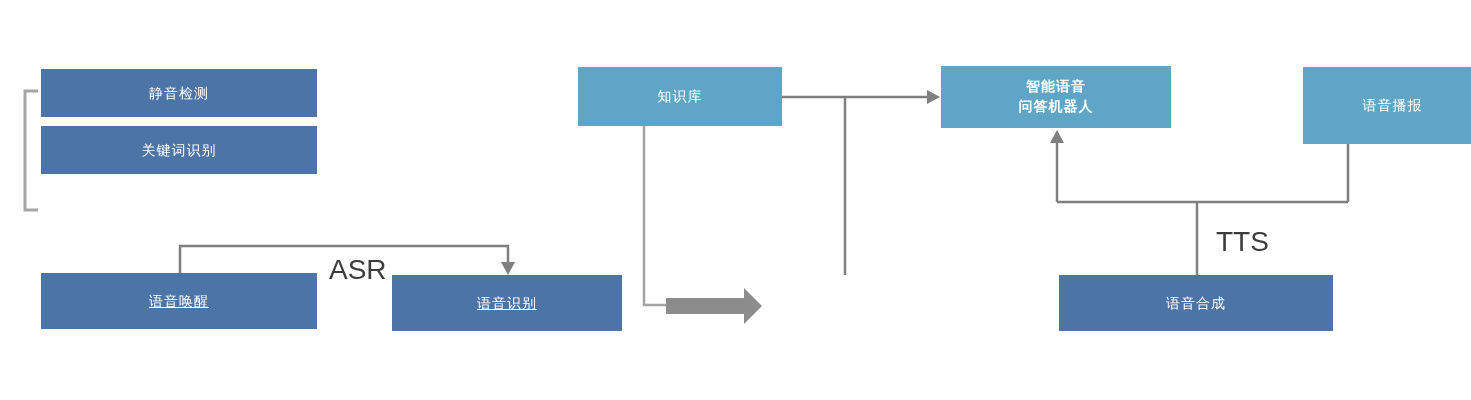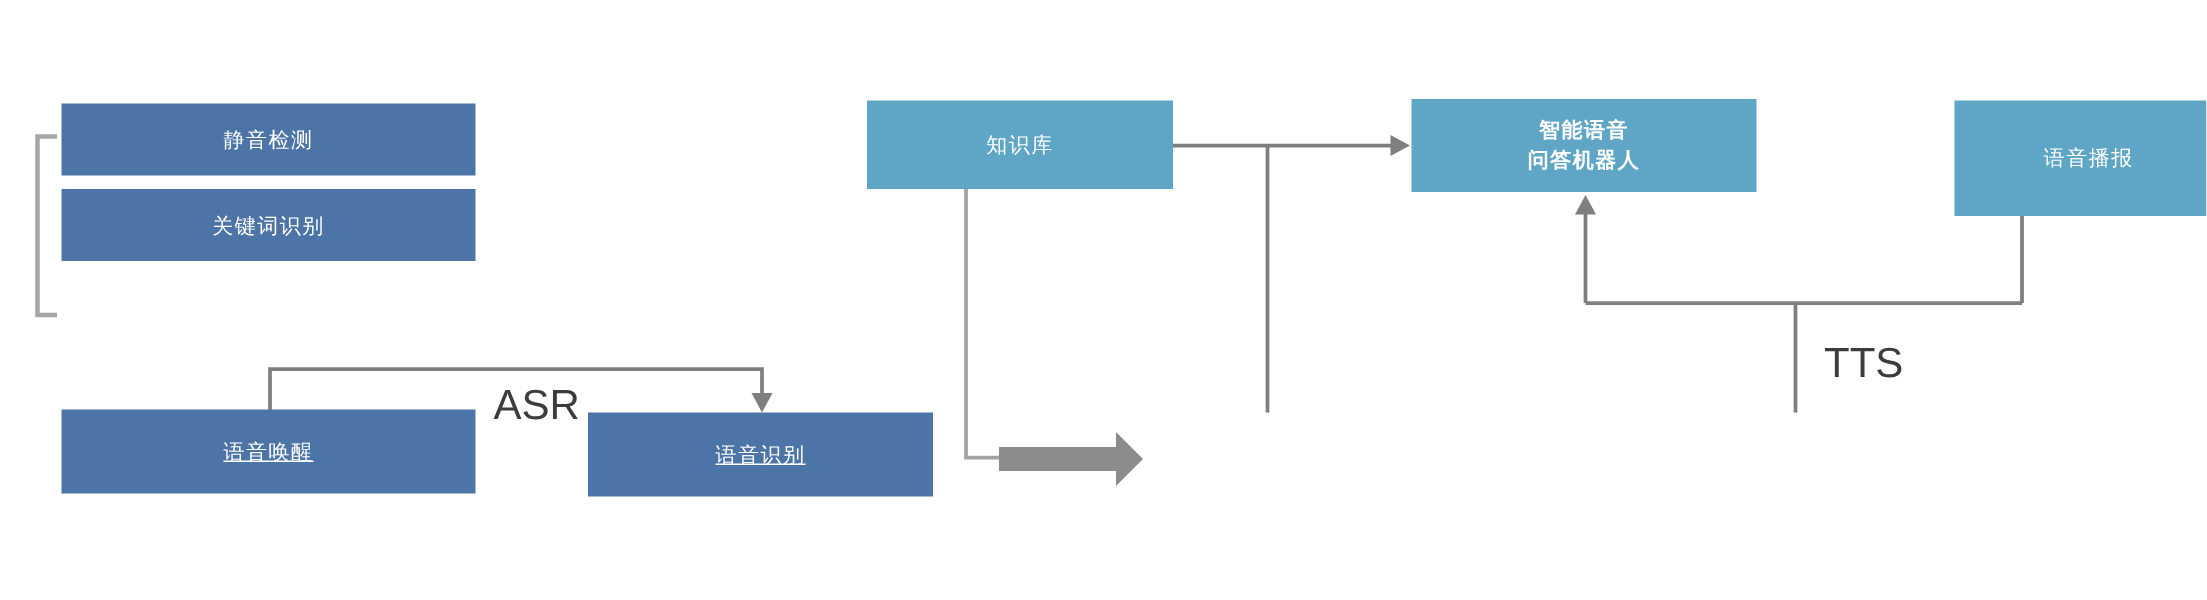--- a/index.html
+++ b/index.html
@@ -101,18 +101,19 @@
   <div class="node dark" style="left:392px; top:275px; width:230px; height:56px;text-decoration:underline;">语音识别</div>
 
   <div class="node light" style="left:543px; top:67px;  width:204px; height:59px;margin-left:35px;">知识库</div>
 
   <div class="node light" style="left:941px; top:66px;  width:230px; height:62px; line-height:1.4;font-weight:bold;">智能语音
 问答机器人</div>
 
   <div class="node light" style="left:1259px; top:67px; width:179px; height:77px;margin-left:44px;">语音播报</div>
 
 
+  <div class="node dark" style="left:1059px; top:275px; width:274px; height:56px;">语音合成</div>
 
   <div class="edge-label" style="left:329px; top:254px;">ASR</div>
 
   <div class="edge-label" style="left:1216px; top:226px;">TTS</div>
 
 </div>
 
 </body></html>

